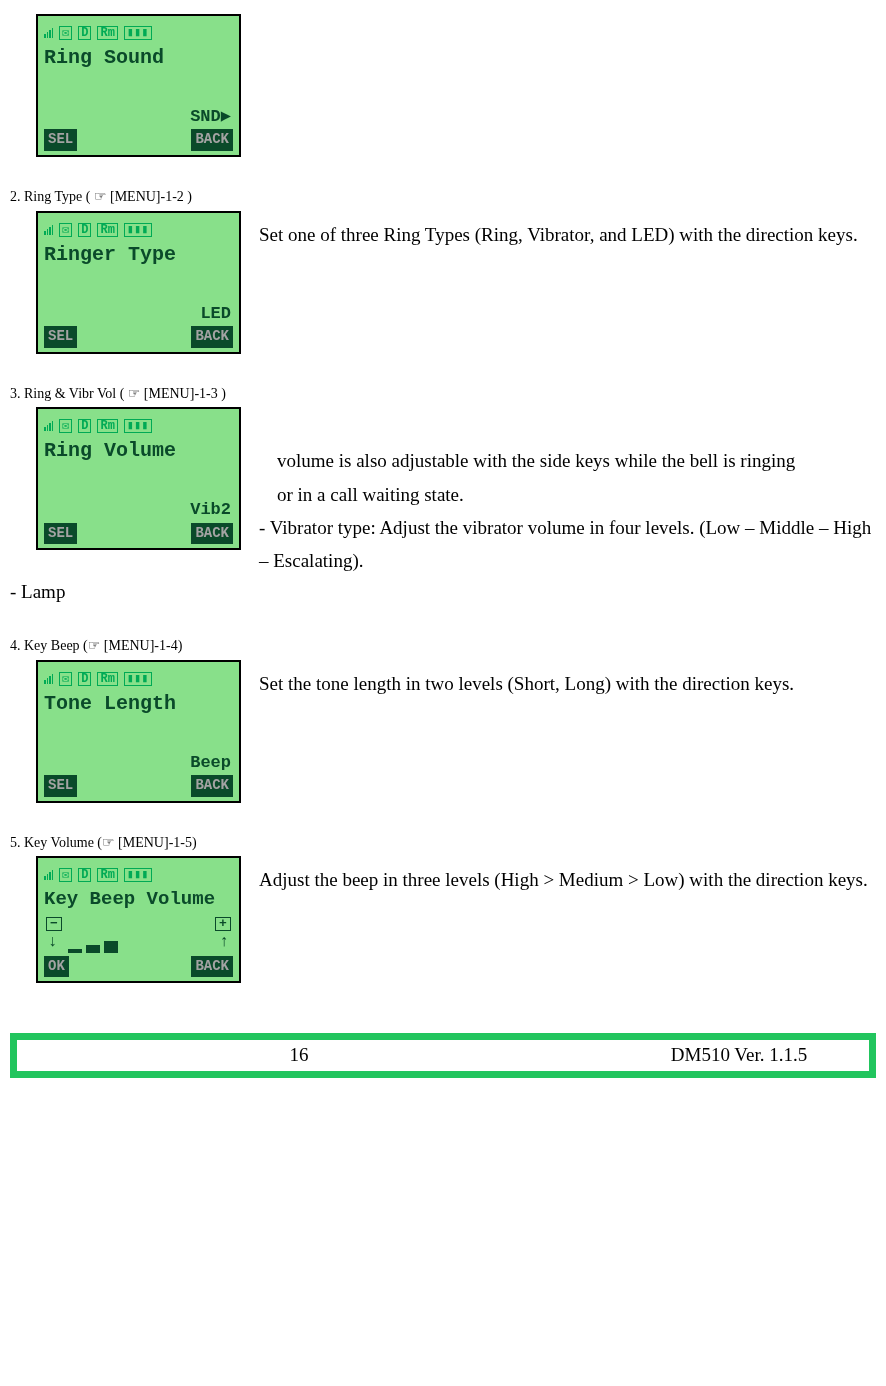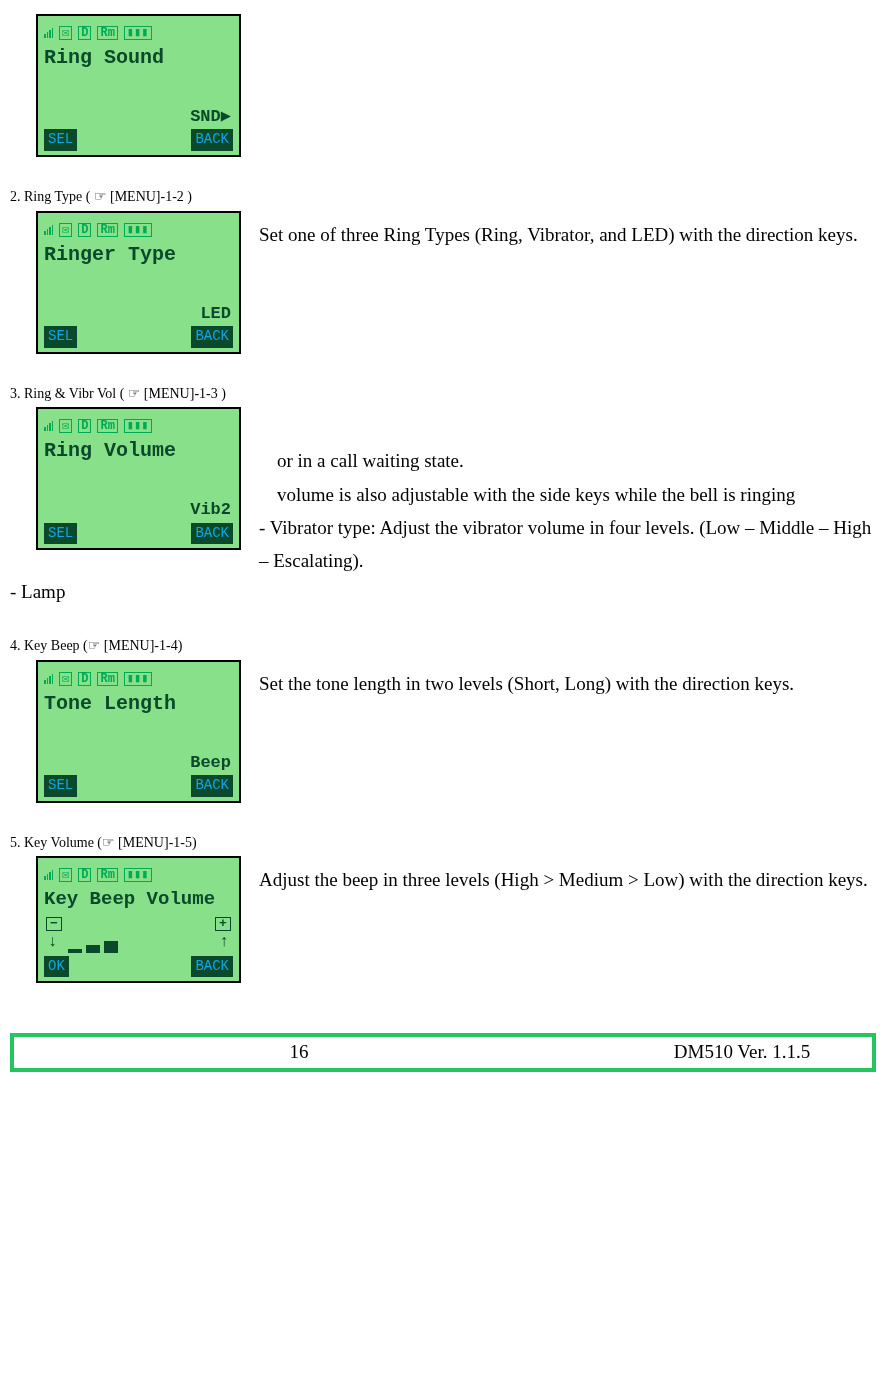--- a/index.html
+++ b/index.html
@@ -71,24 +71,24 @@
     .lcd .bottom-row {
       position: absolute;
       left: 6px;
       right: 6px;
       bottom: 4px;
       display: flex;
       justify-content: space-between;
     }
     .lcd .btn {
       background: #0a4a2a;
-      color: #0ea5e9;
+      color: #a3a3a3;
       font-size: 14px;
       padding: 1px 4px;
-      font-weight: normal;
+      font-weight: bold;
     }
     
     
     .lcd.vol .title-row { font-size: 19px; }
     .lcd.vol .slider-area {
       display: flex;
       justify-content: space-between;
       align-items: center;
       margin-top: 4px;
       padding: 0 2px;
@@ -127,21 +127,21 @@
     .sig { display: inline-flex; align-items: flex-end; gap: 1px; }
     .sig i { display: inline-block; width: 1.5px; background: #0a5; }
     .sig i:nth-child(1){height:4px}
     .sig i:nth-child(2){height:6px}
     .sig i:nth-child(3){height:8px}
     .sig i:nth-child(4){height:10px}
     .envelope, .dicon, .rm, .batt {
       font-size: 12px; border: 1px solid #0a5; padding: 0 2px; line-height: 12px;
     }
     .footer {
-      border: 4px solid #22c55e;
+      border: 7px solid #22c55e;
       display: flex;
       font-size: 19px;
       margin-top: 50px;
       gap: 28px;
     }
     .footer .page { flex: 1; text-align: center; padding: 2px 0; }
     .footer .ver { width: 260px; text-align: center; padding: 2px 8px; border-left: 0; }
     .desc .subitem { padding-left: 18px; display: block; }
   </style>
 </head>
@@ -217,22 +217,22 @@
       </div>
       <div class="title-row">Ring Volume</div>
       <div class="value-row">Vib2</div>
       <div class="bottom-row">
         <span class="btn">SEL</span>
         <span class="btn">BACK</span>
       </div>
     </div>
     <div class="desc" style="line-height:1.75;">
       <br>
+      <span class="subitem">volume is also adjustable with the side keys while the bell is ringing</span>
       <span class="subitem">or in a call waiting state.</span>
-      <span class="subitem">volume is also adjustable with the side keys while the bell is ringing</span>
       <span>- Vibrator type: Adjust the vibrator volume in four levels. (Low – Middle – High – Escalating).</span>
     </div>
   </div>
   <div class="extra-line">- Lamp</div>
 </div>
 
 <div class="section">
   <div class="heading">4. Key Beep    (☞ [MENU]-1-4)</div>
   <div class="row">
     <div class="lcd">

